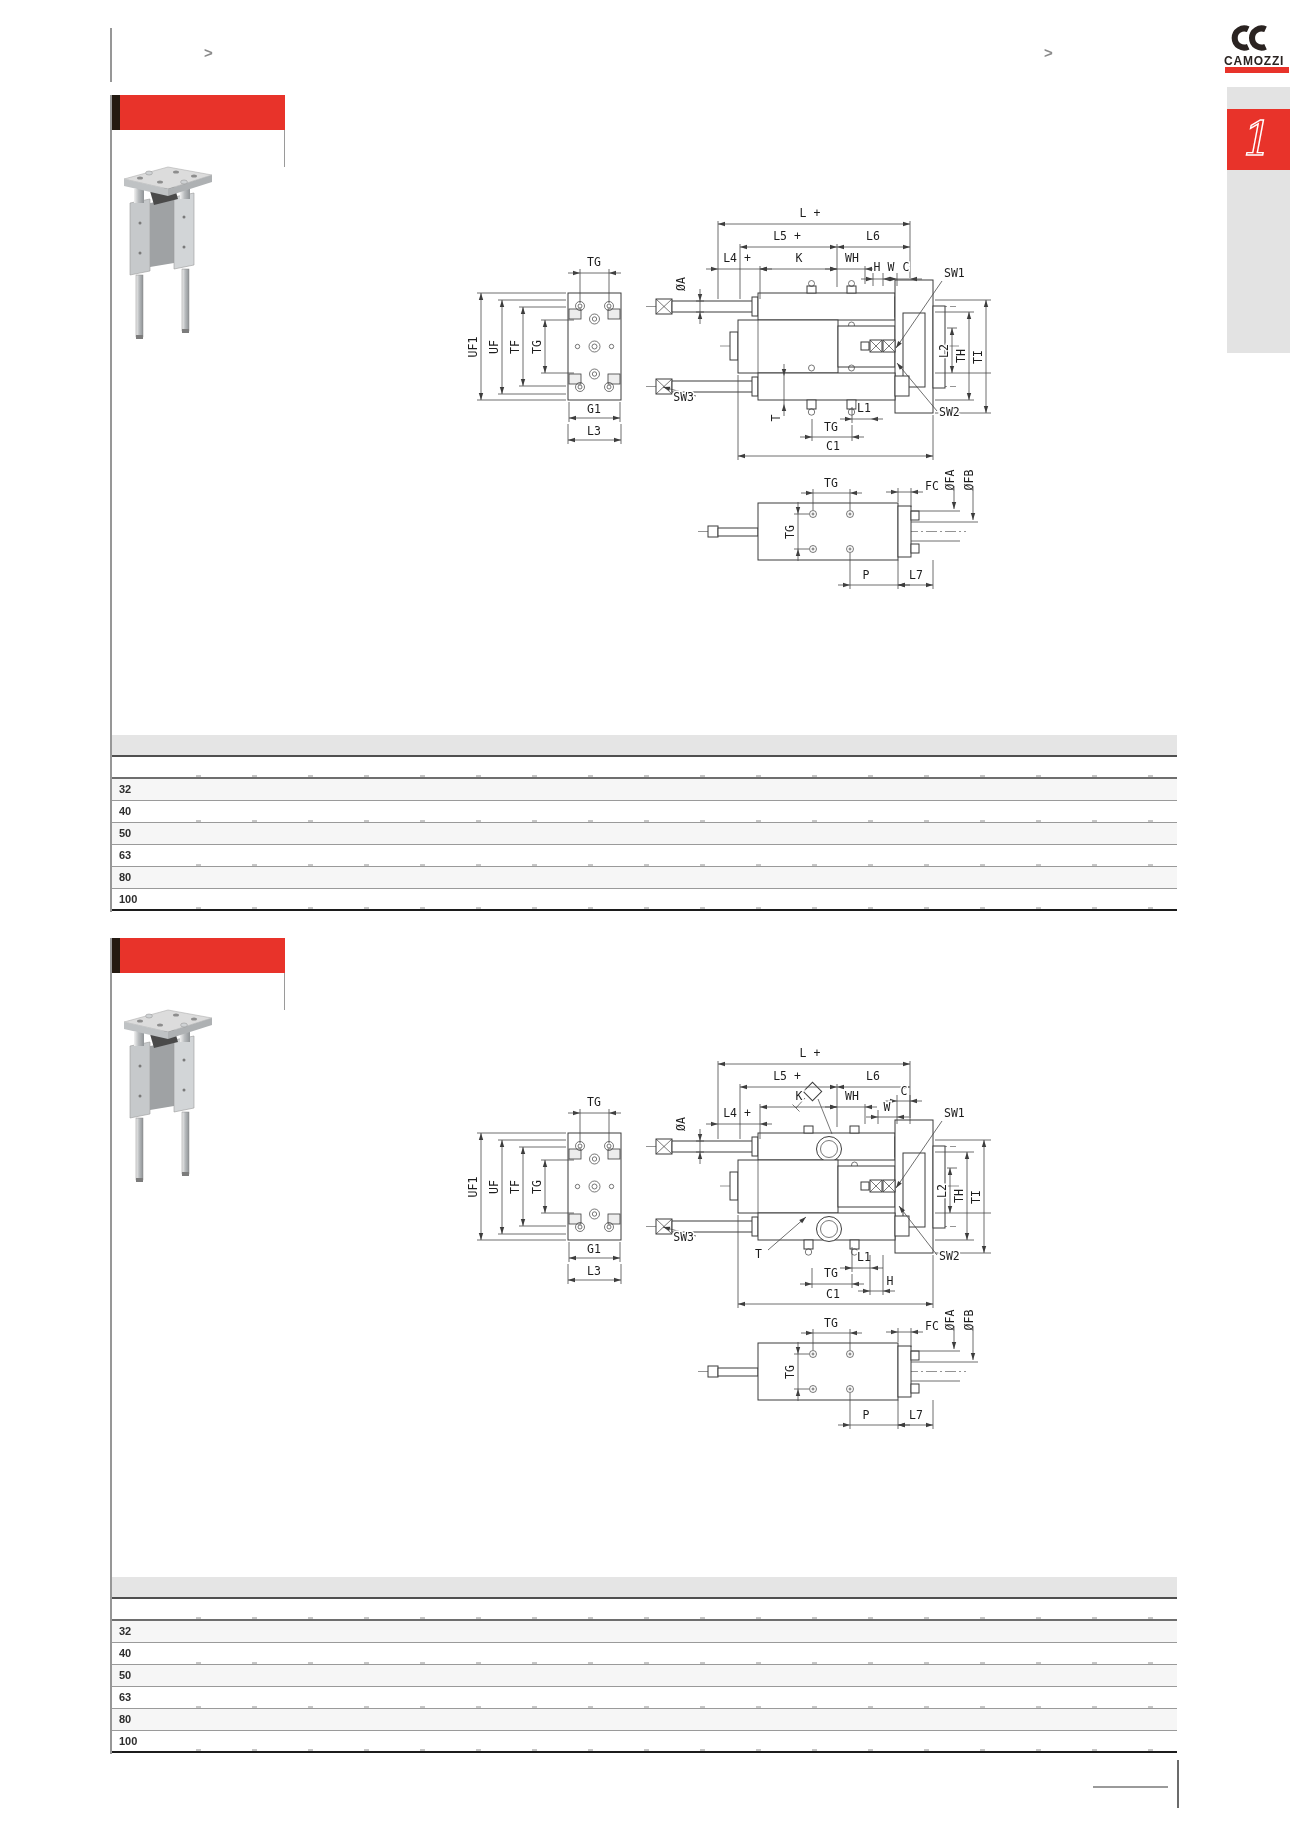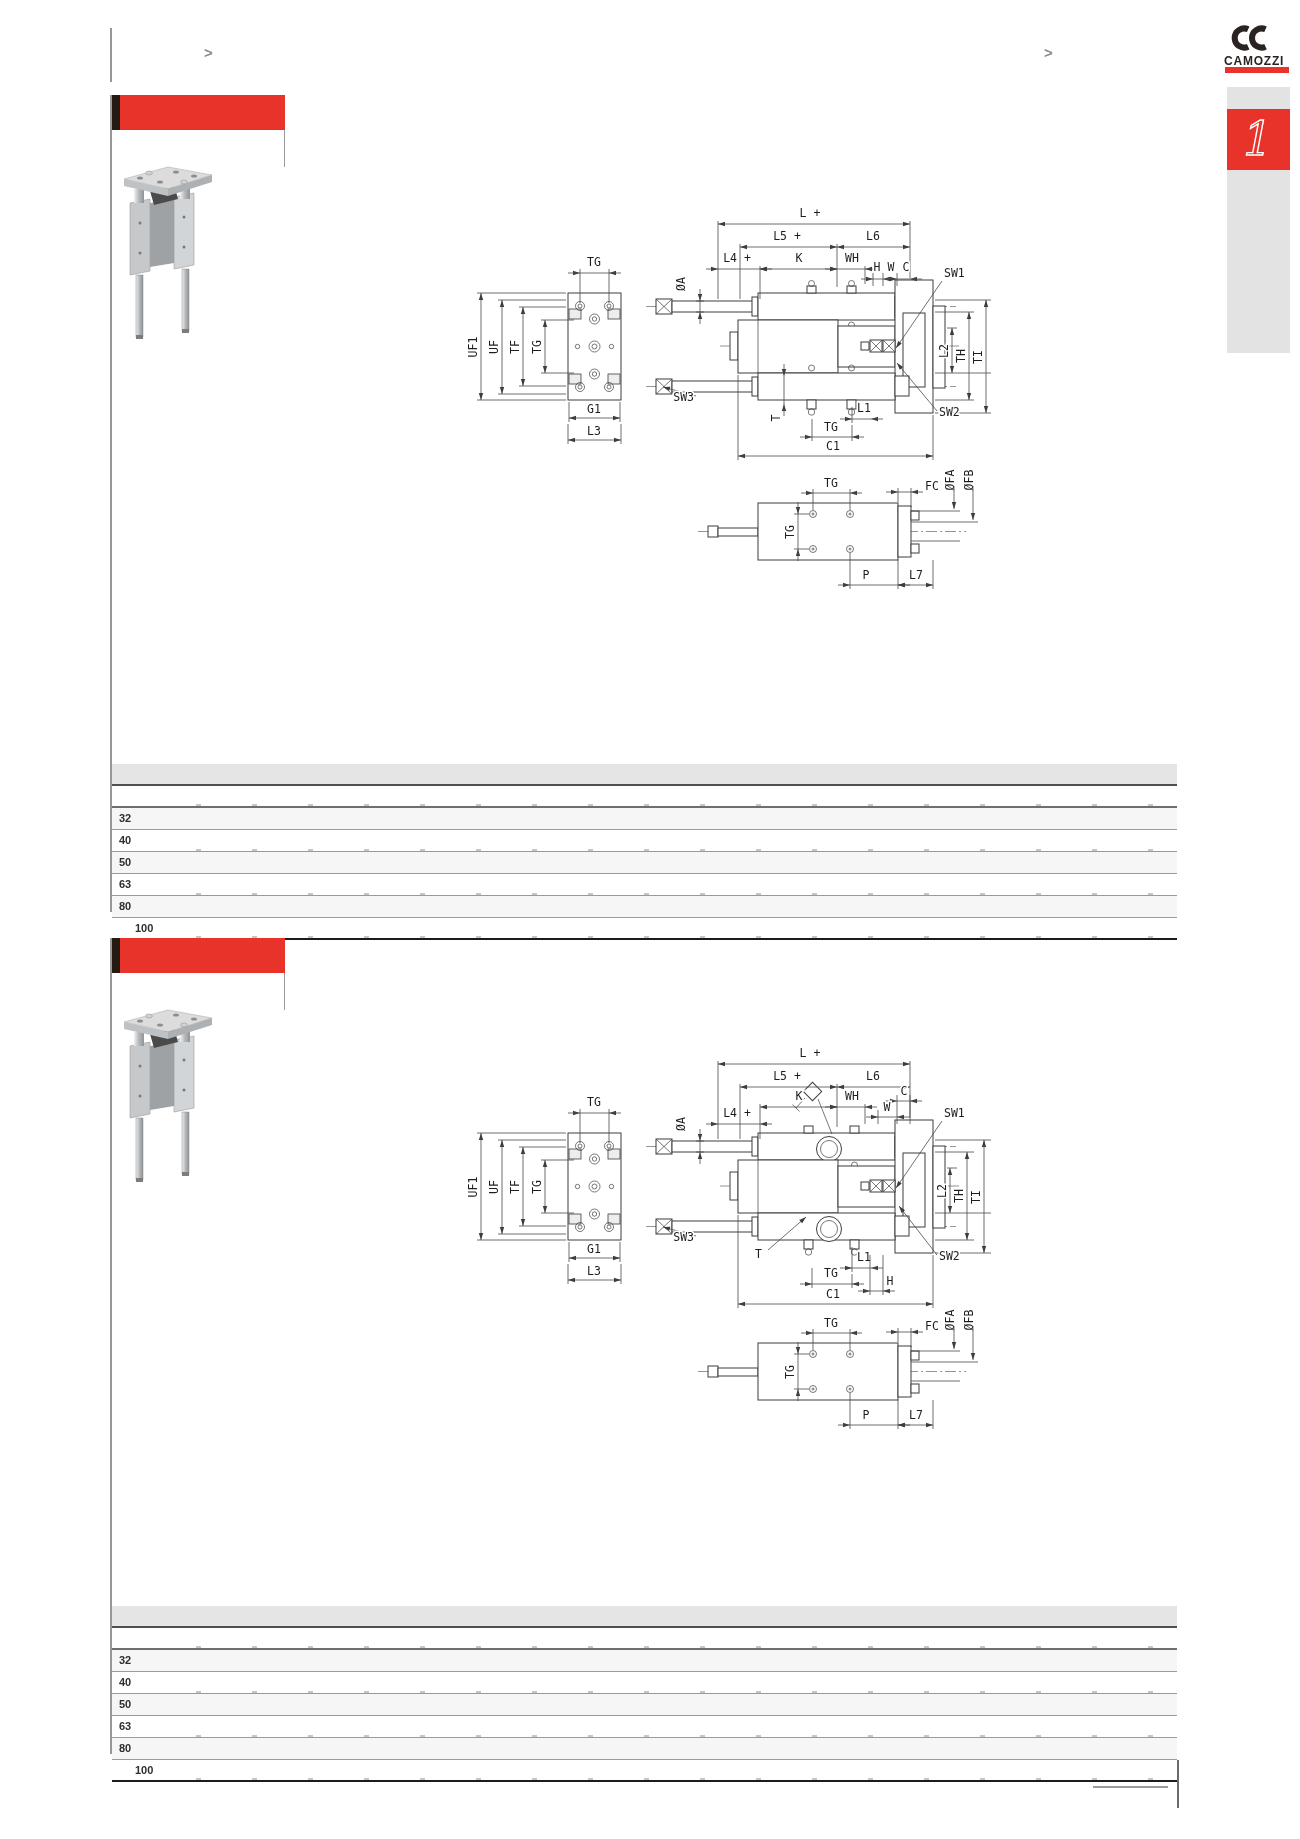--- a/index.html
+++ b/index.html
@@ -14,27 +14,27 @@
   #logo-rule{position:absolute;left:1225px;top:67px;width:64px;height:6px;}
   
   #side-strip{position:absolute;left:1227px;top:87px;width:63px;height:266px;}
   #side-tab{position:absolute;left:1227px;top:109px;width:63px;height:61px;}
   
   .section{position:absolute;left:0;width:1300px;height:817px;}
   .banner{position:absolute;left:112px;top:0;width:173px;height:35px;}
   .banner .stub{position:absolute;left:0;top:0;width:8px;height:35px;}
   .rvl{position:absolute;left:284px;top:35px;width:1px;height:37px;background:#9a9a9a;}
   
-  .cat-table{position:absolute;left:112px;width:1065px;margin-top:29px;}
+  .cat-table{position:absolute;left:112px;width:1065px;}
   .thead{height:22px;box-sizing:border-box;border-bottom:2px solid #4f4f4f;}
   .trow{height:22px;box-sizing:border-box;border-bottom:1px solid #9a9a9a;
         background-repeat:no-repeat;background-size:100% 2px;background-position:84px 100%;
         background-image:repeating-linear-gradient(to right,#c6c6c6 0 5px,transparent 5px 56px);}
   .trow.blank{border-bottom:2px solid #6e6e6e;}
-  .trow.last{border-bottom:2px solid #1c1c1c;padding-left:16px;}
+  .trow.last{border-bottom:2px solid #1c1c1c;}
   .bore{display:inline-block;padding-left:7px;font-size:11px;font-weight:bold;color:#2e2e2e;line-height:21px;}
   
   svg .part{fill:#fff;stroke:#3d3d3d;stroke-width:1;}
   svg .part2{fill:#ededed;stroke:#3d3d3d;stroke-width:.8;}
   svg .thin{stroke:#3d3d3d;stroke-width:.7;fill:none;}
   svg .dim{stroke:#4a4a4a;stroke-width:.8;fill:none;}
   svg .cl{stroke:#666;stroke-width:.7;stroke-dasharray:11 3 2 3;fill:none;}
   svg .dl{font-family:"DejaVu Sans Mono",monospace;font-size:11.5px;fill:#1d1d1d;
           paint-order:stroke;stroke:#ffffff;stroke-width:3px;}
   

